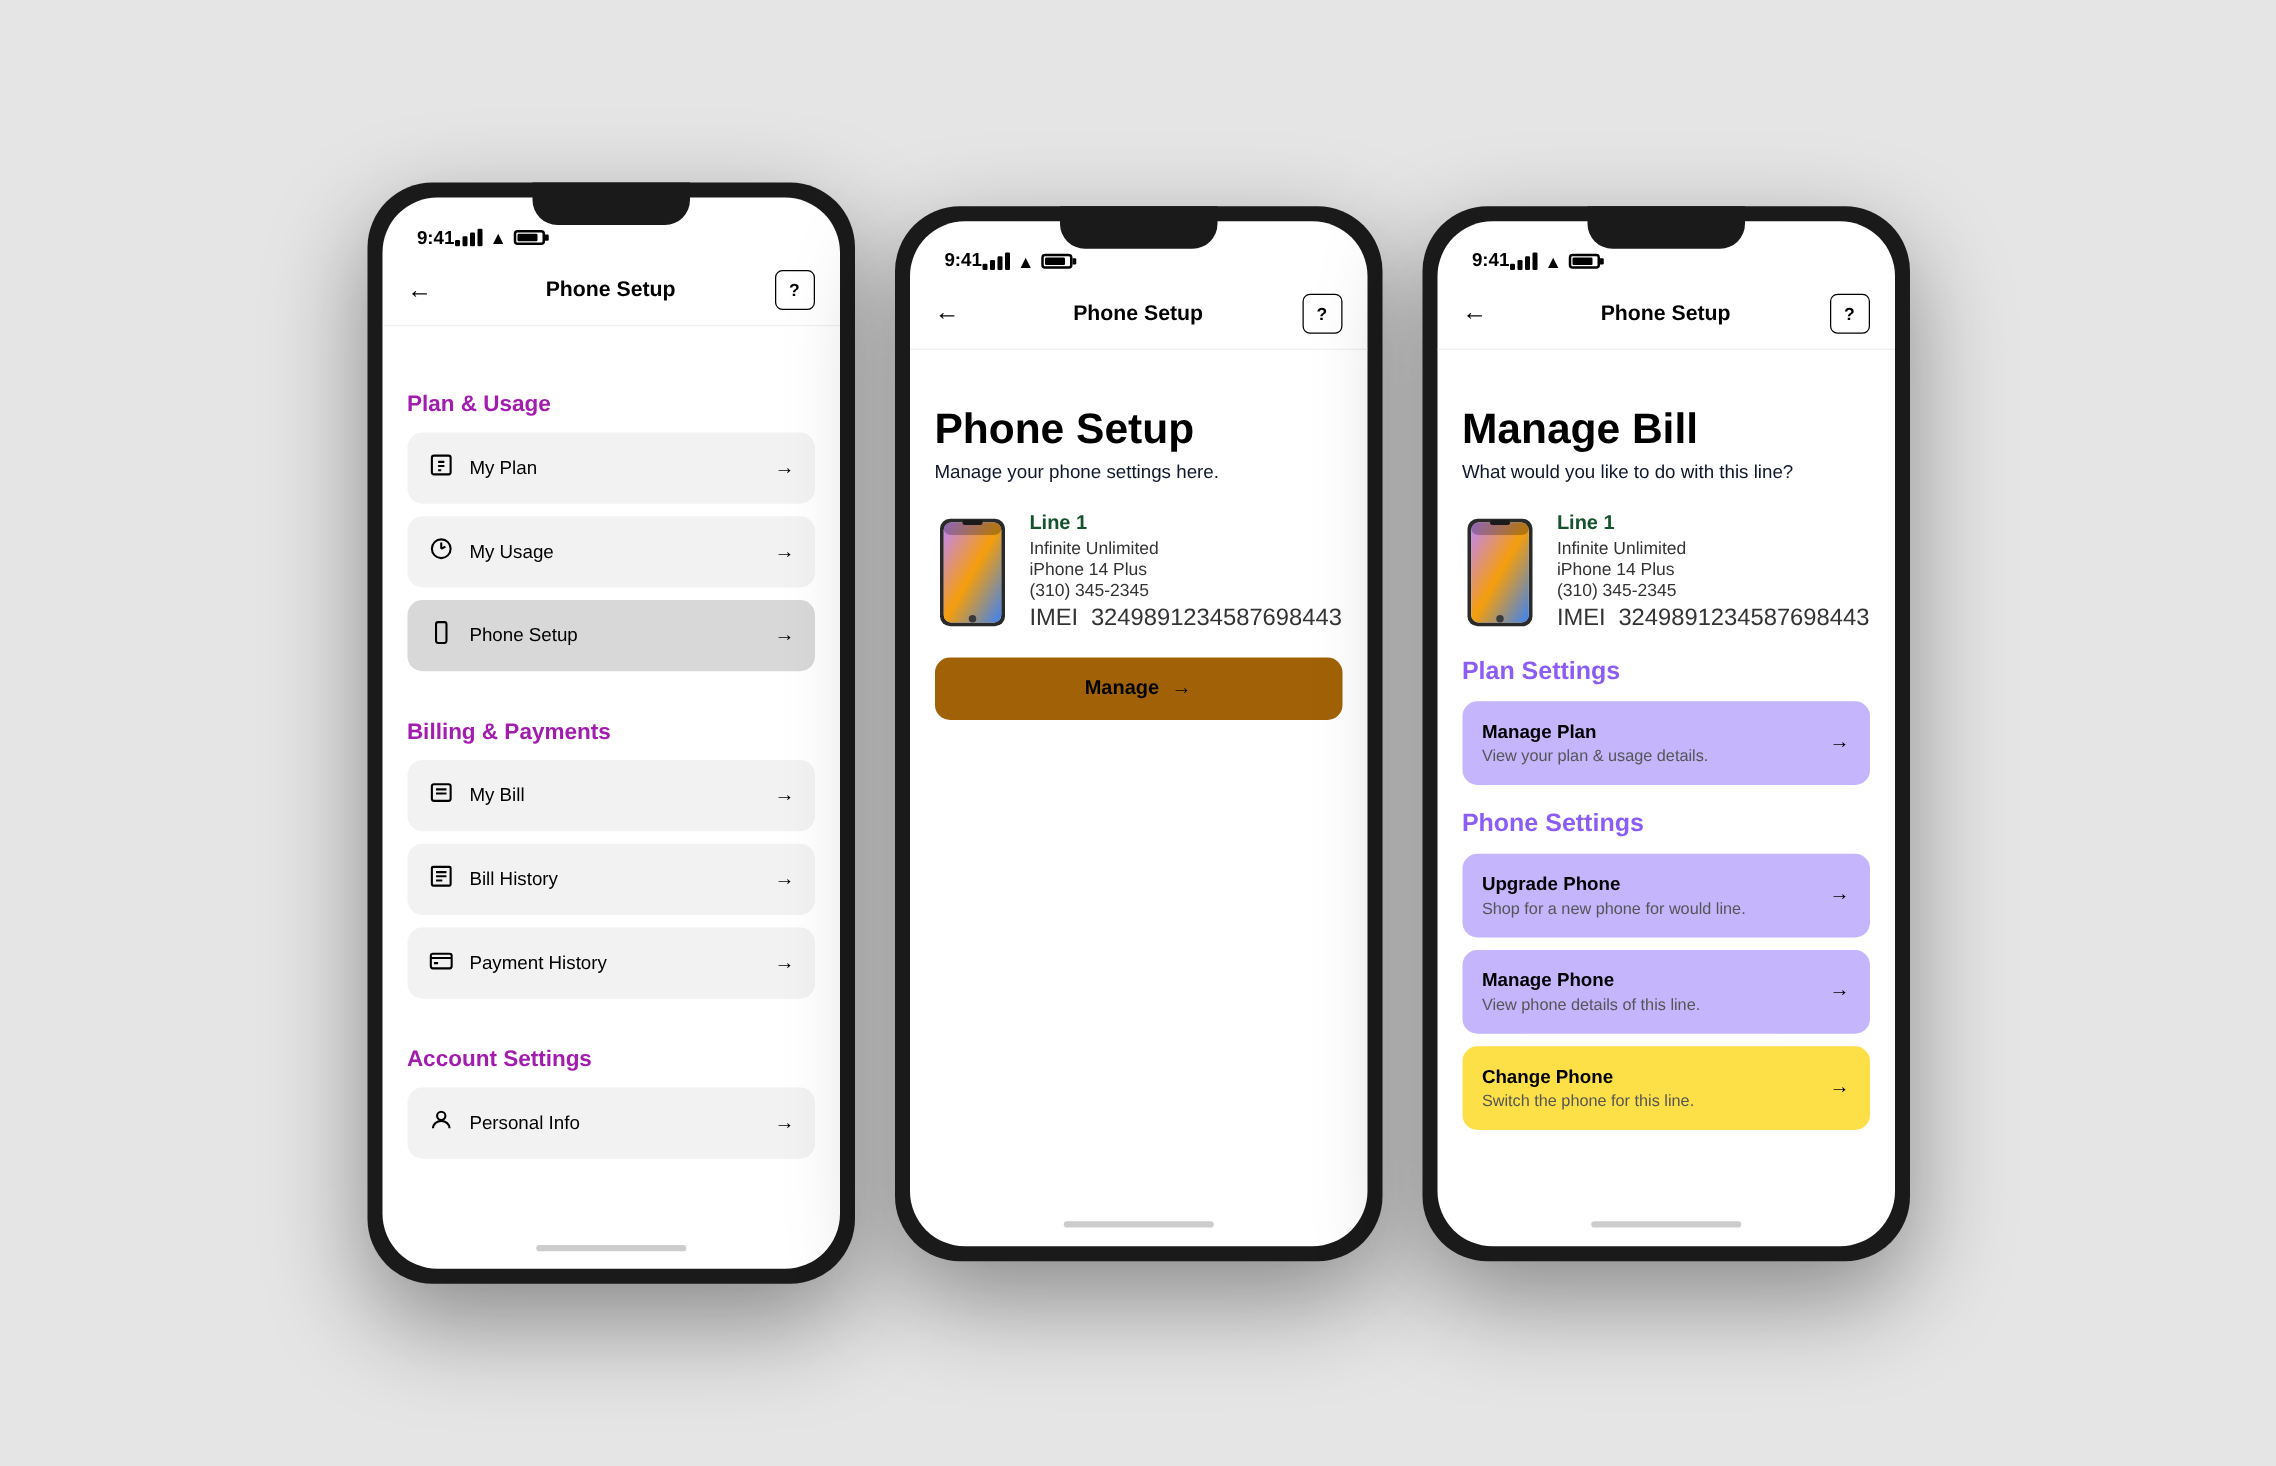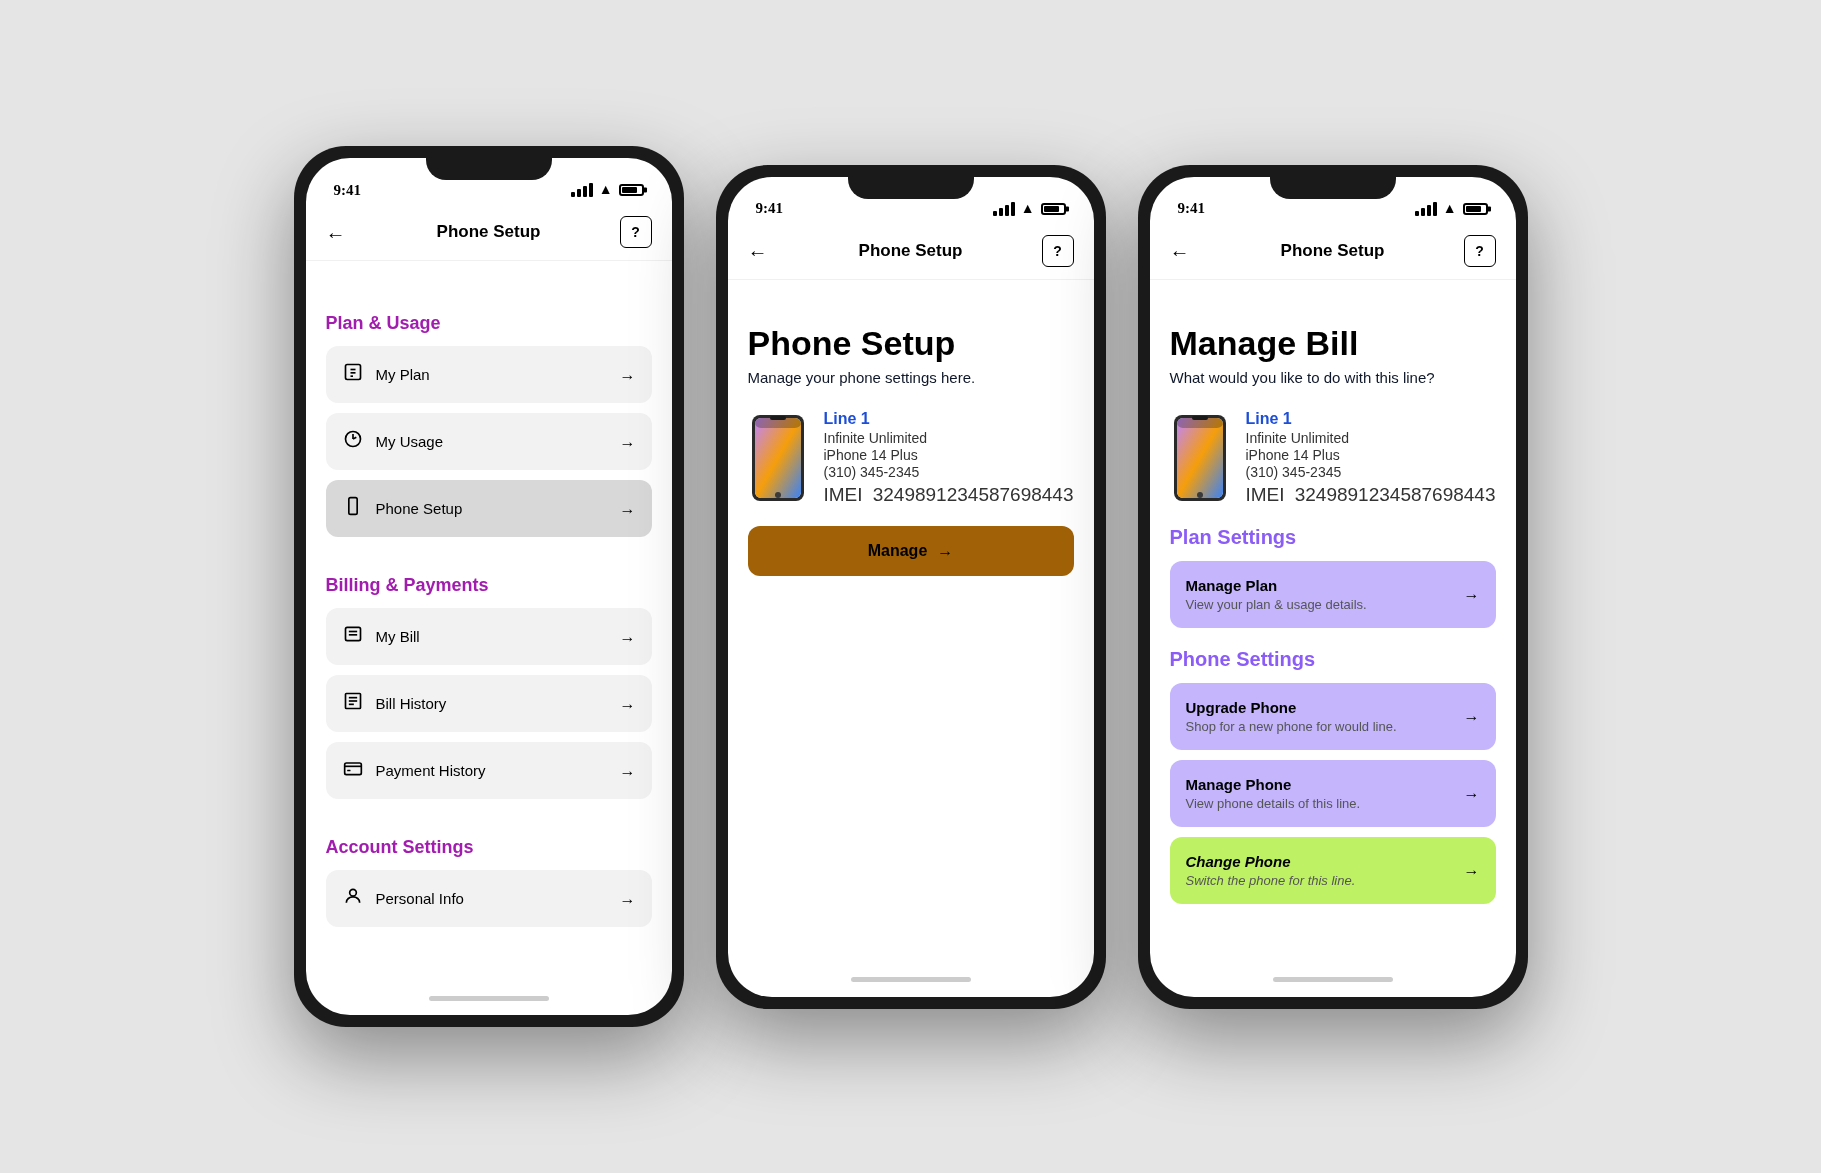--- a/index.html
+++ b/index.html
@@ -44,27 +44,25 @@
       width: 126px;
       height: 34px;
       background: #1a1a1a;
       border-radius: 0 0 20px 20px;
       z-index: 10;
     }
 
     
     .status-bar {
       display: flex;
-      justify-content: space-between;
       align-items: center;
       padding: 14px 28px 0;
       height: 50px;
       position: relative;
       z-index: 5;
-      font-family: Liberation Serif, serif;
     }
 
     .status-time {
       font-size: 15px;
       font-weight: 600;
       color: #000;
     }
 
     .status-icons {
       display: flex;
@@ -259,21 +257,21 @@
       flex-shrink: 0;
     }
 
     .line-info {
       flex: 1;
     }
 
     .line-name {
       font-size: 16px;
       font-weight: 700;
-      color: #1d4ed8;
+      color: #14532d;
       margin-bottom: 2px;
     }
 
     .line-detail {
       font-size: 14px;
       color: #333;
       margin-bottom: 1px;
     }
 
     .line-imei {
@@ -312,22 +310,21 @@
       border-radius: 12px;
       padding: 16px;
       margin-bottom: 10px;
       display: flex;
       align-items: center;
       justify-content: space-between;
       cursor: pointer;
     }
 
     .setting-item.active {
-      background: #bef264;
-      font-style: italic;
+      background: #fde047;
     }
 
     .setting-item-text .setting-title {
       font-size: 15px;
       font-weight: 700;
       color: #000;
       margin-bottom: 3px;
     }
 
     .setting-item-text .setting-desc {

